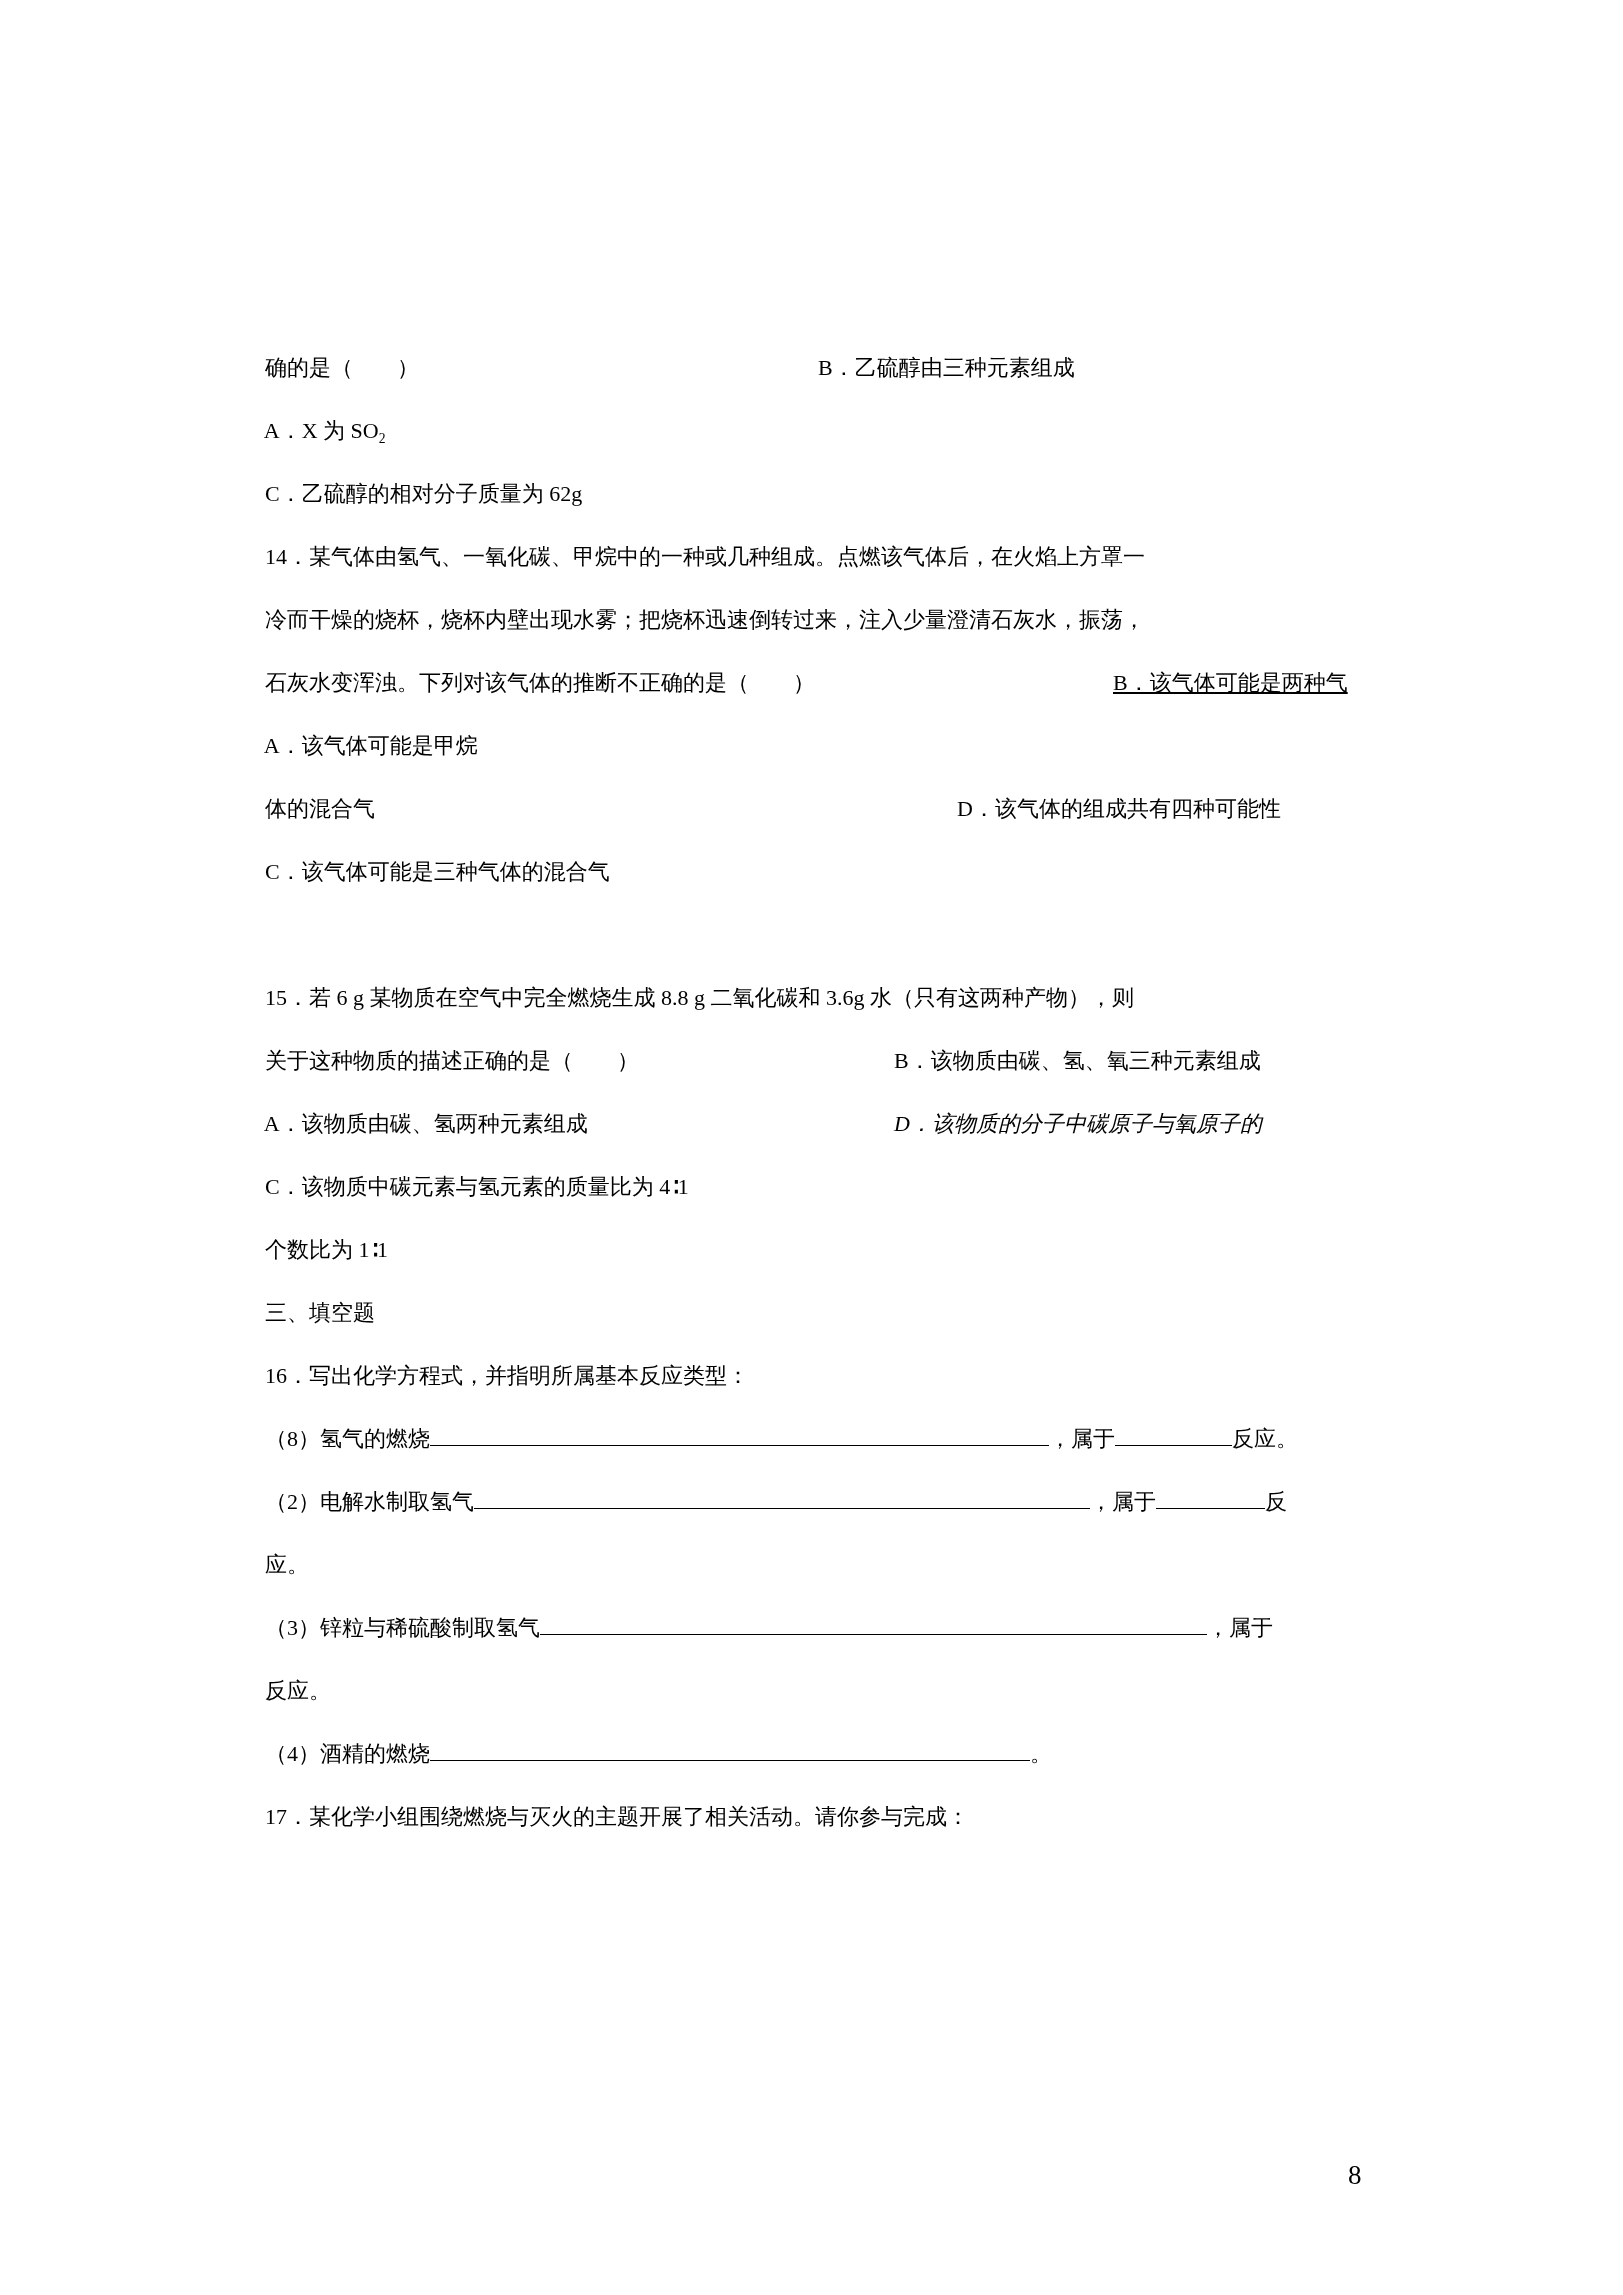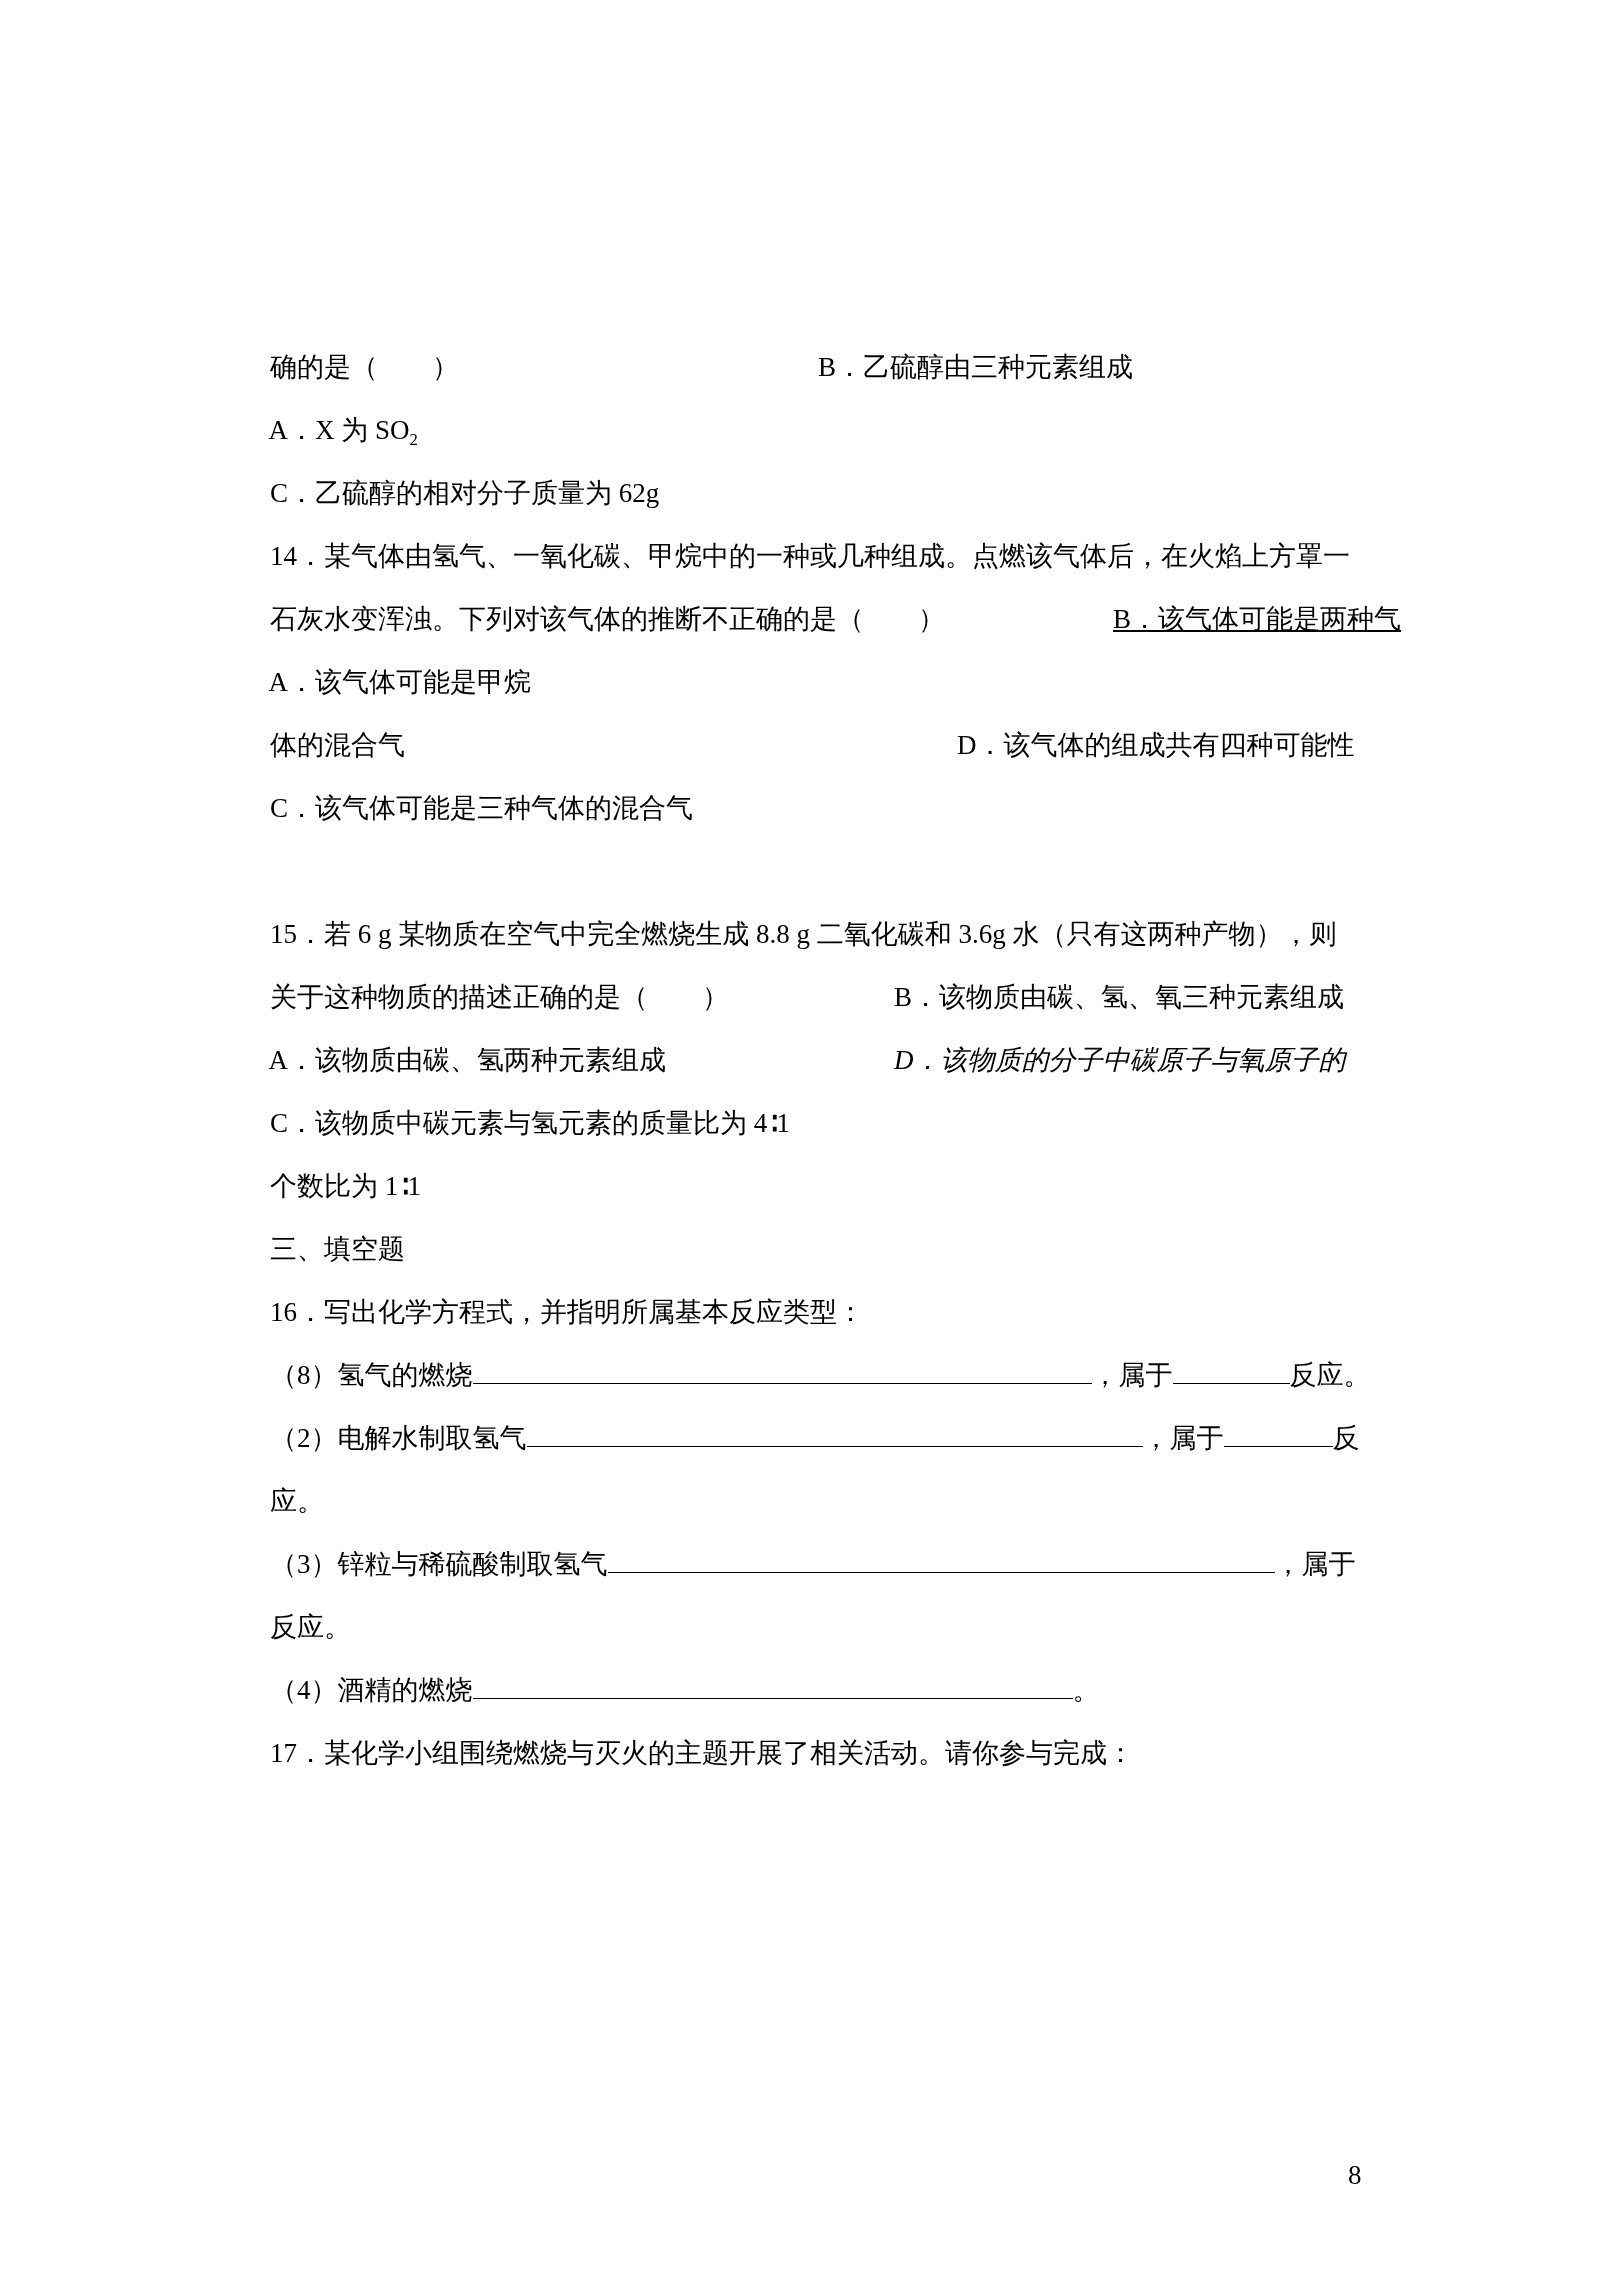--- a/index.html
+++ b/index.html
@@ -10,21 +10,21 @@
     position: relative;
     font-family: "Liberation Serif", "DejaVu Serif", serif;
     color: #000000;
     overflow: hidden;
   }
   .content {
     position: absolute;
     left: 243px;
     top: 273px;
     width: 1136px;
-    font-size: 27px;
+    font-size: 22px;
   }
   .line {
     height: 63px;
     line-height: 63px;
     white-space: pre;
     position: relative;
   }
   .opt-right { position: absolute; top: 0; }
   .pos-b13 { left: 575px; font-family: Liberation Serif, serif; }
   .pos-d13 { left: 587px; }
@@ -69,20 +69,23 @@
   </div>
 
   <div class="line">
     <span>C．乙硫醇的相对分子质量为 62g</span>
   </div>
 
   <div class="line">
     <span>14．某气体由氢气、一氧化碳、甲烷中的一种或几种组成。点燃该气体后，在火焰上方罩一</span>
   </div>
 
+  <div class="line">
+    <span>冷而干燥的烧杯，烧杯内壁出现水雾；把烧杯迅速倒转过来，注入少量澄清石灰水，振荡，</span>
+  </div>
 
   <div class="line">
     <span>石灰水变浑浊。下列对该气体的推断不正确的是（　　）</span>
   </div>
 
   <div class="line">
     <span>A．该气体可能是甲烷</span>
     <span class="opt-right pos-b14">B．该气体可能是两种气</span>
   </div>
 

